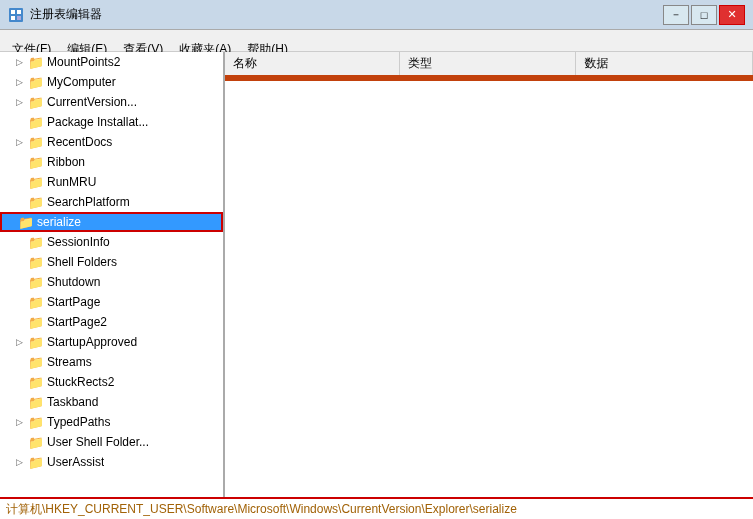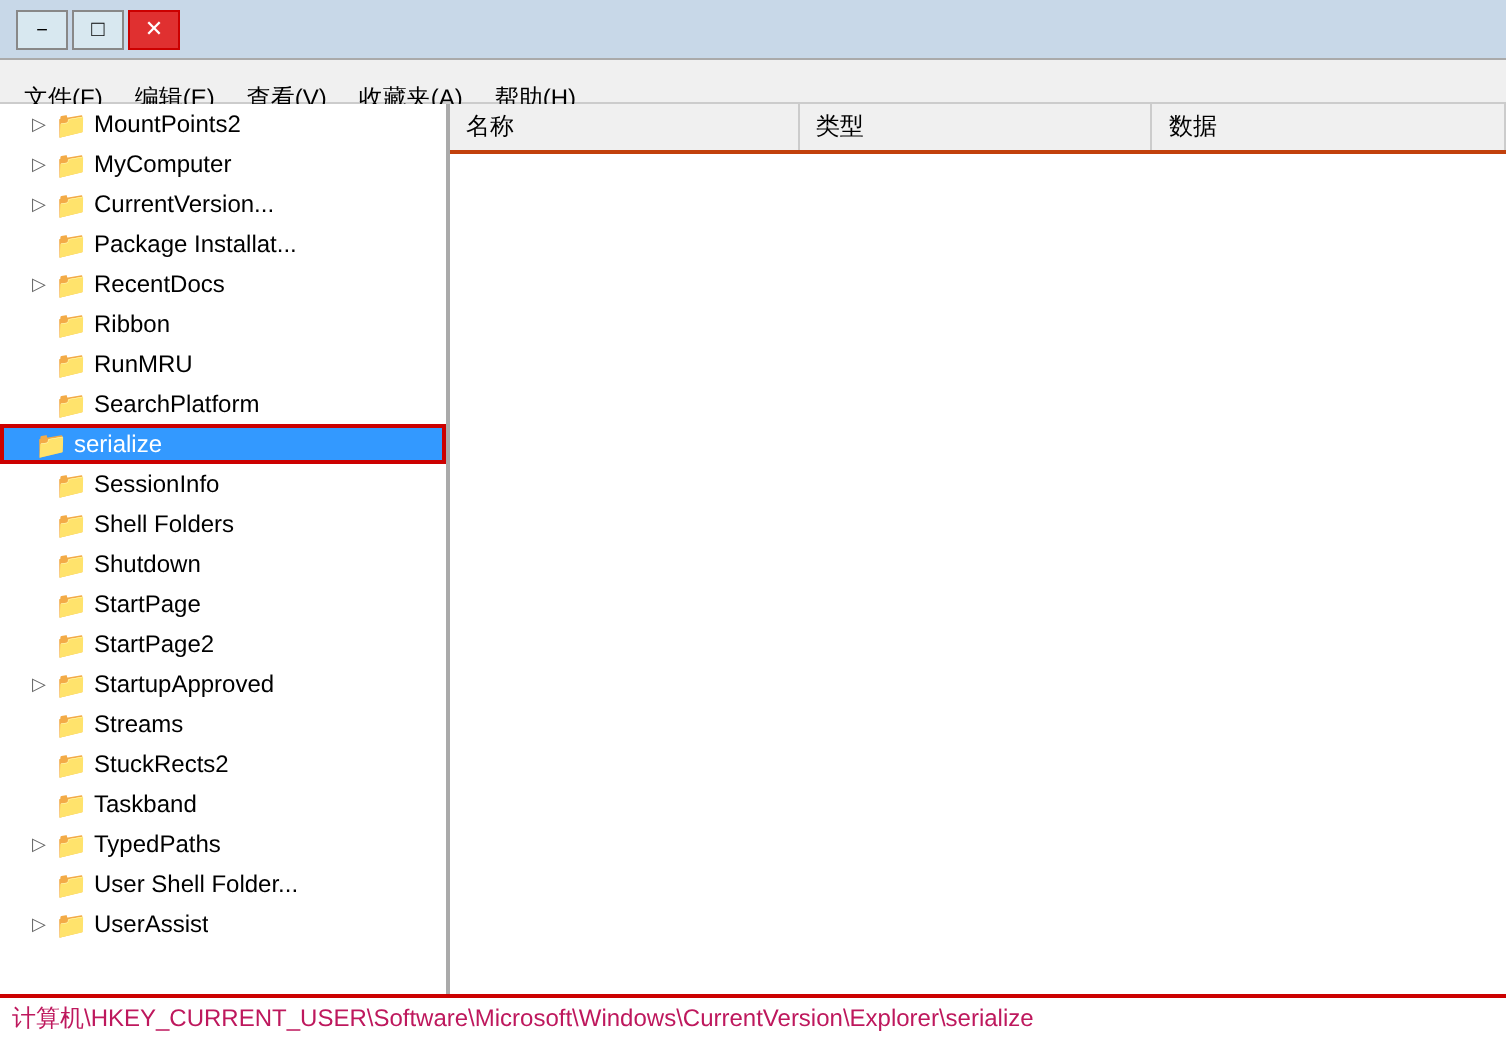--- a/index.html
+++ b/index.html
@@ -129,21 +129,21 @@
       overflow-y: auto;
     }
 
     .registry-table {
       width: 100%;
       border-collapse: collapse;
     }
     .registry-table th {
       background: #f0f0f0;
       border-right: 1px solid #ccc;
-      border-bottom: 2px solid #c2410c;
+      border-bottom: 6px solid #c2410c;
       padding: 3px 8px;
       text-align: left;
       font-weight: normal;
       font-size: 12px;
       position: sticky;
       top: 17px;
     }
     .registry-table td {
       padding: 2px 8px;
       border-bottom: 1px solid #eee;
@@ -153,21 +153,21 @@
 
     
     .status-bar {
       height: 22px;
       background: #fff;
       border-top: 2px solid #c00;
       display: flex;
       align-items: center;
       padding: 0 6px;
       font-size: 12px;
-      color: #be185d;
+      color: #a16207;
       overflow: hidden;
     }
 
     
     ::-webkit-scrollbar { width: 10px; height: 10px; }
     ::-webkit-scrollbar-track { background: #f0f0f0; }
     ::-webkit-scrollbar-thumb { background: #b0b8c0; border: 1px solid #888; }
 
     .selected-box {
       border: 2px solid #c00;
@@ -194,20 +194,32 @@
       margin-right: 4px;
       border-radius: 1px;
     }
 
     .indent1 { padding-left: 16px; }
   </style>
 </head>
 <body>
 
 <div class="title-bar">
+  <div class="title-bar-left">
+    <div class="title-bar-icon">
+      <svg width="16" height="16" viewBox="0 0 16 16">
+        <rect x="1" y="1" width="14" height="14" fill="#4488cc" rx="1"></rect>
+        <rect x="3" y="3" width="4" height="4" fill="#fff"></rect>
+        <rect x="9" y="3" width="4" height="4" fill="#fff"></rect>
+        <rect x="3" y="9" width="4" height="4" fill="#fff"></rect>
+        <rect x="9" y="9" width="4" height="4" fill="#aad"></rect>
+      </svg>
+    </div>
+    <span class="title-bar-text">注册表编辑器</span>
+  </div>
   <div class="title-bar-controls">
     <button class="title-btn">－</button>
     <button class="title-btn">□</button>
     <button class="title-btn close">✕</button>
   </div>
 </div>
 
 <div class="menu-bar">
   <span class="menu-item">文件(F)</span>
   <span class="menu-item">编辑(E)</span>

